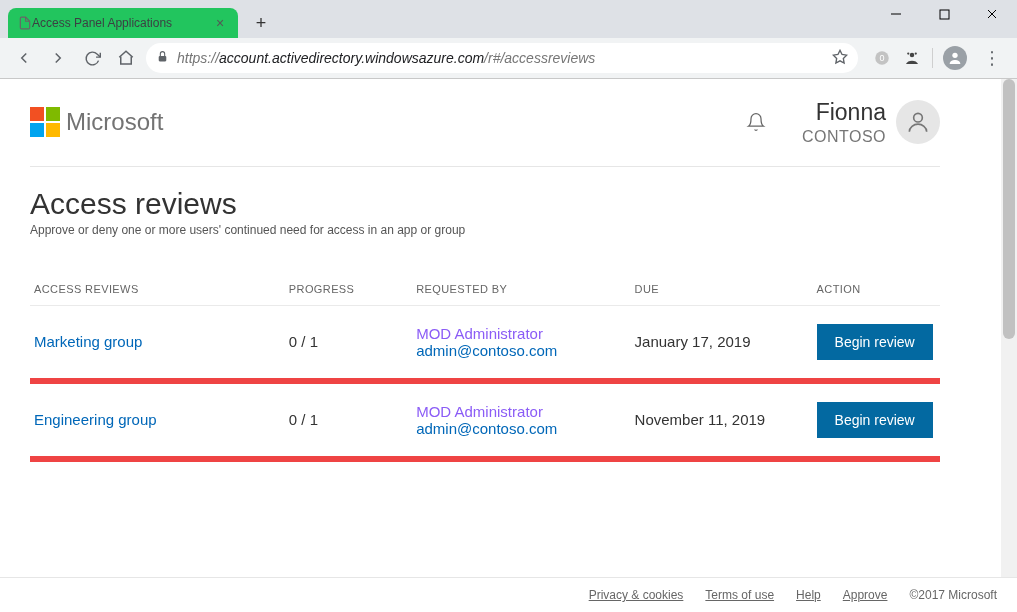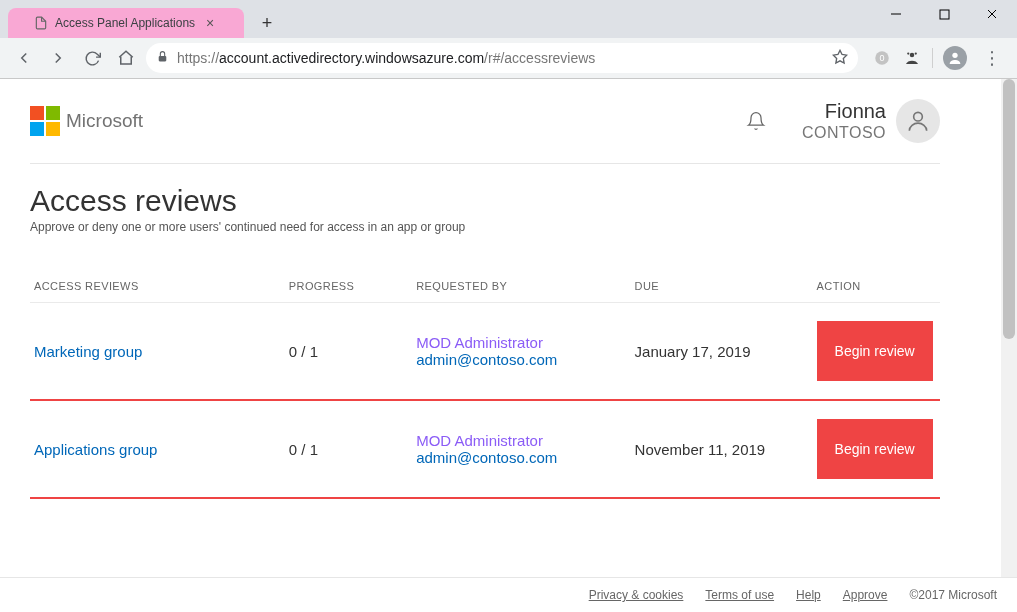--- a/index.html
+++ b/index.html
@@ -21,28 +21,28 @@
     .tab-bar {
       display: flex;
       align-items: center;
       padding: 8px 8px 0 8px;
       height: 38px;
       position: relative;
     }
     .tab {
       display: flex;
       align-items: center;
-      background: #f9a8d4;
-      padding: 6px 26px;
+      background: #22c55e;
+      padding: 6px 10px;
       border-radius: 8px 8px 0 0;
       min-width: 230px;
       height: 30px;
       font-size: 12px;
       color: #3c4043;
-      gap: 7px;
+      gap: 0;
       position: relative;
     }
     .tab-favicon {
       width: 14px;
       height: 14px;
       display: flex;
       align-items: center;
       justify-content: center;
     }
     .tab-title { flex: 1; white-space: nowrap; overflow: hidden; text-overflow: ellipsis; }
@@ -103,21 +103,21 @@
       background: #fff;
       border: none;
       border-radius: 16px;
       padding: 4px 10px;
       height: 30px;
       font-size: 14px;
       color: #202124;
       gap: 8px;
     }
     .url-lock { color: #5f6368; font-size: 12px; }
-    .url-text { flex: 1; white-space: nowrap; overflow: hidden; }
+    .url-text { flex: 1; white-space: nowrap; overflow: hidden; font-style: italic; }
     .url-protocol { color: #767676; }
     .url-host { color: #202124; }
     .url-path { color: #767676; }
     .url-star { color: #5f6368; cursor: pointer; }
     .ext-icons { display: flex; gap: 10px; padding-left: 8px; align-items: center; }
     .ext-ico { width: 20px; height: 20px; display: flex; align-items: center; justify-content: center; color: #9aa0a6; cursor: pointer; }
     .ext-sep { width: 1px; height: 20px; background: #cfcfcf; }
     .profile-ico {
       width: 24px; height: 24px; border-radius: 50%;
       background: #9aa0a6; display: flex; align-items: center; justify-content: center;
@@ -167,30 +167,30 @@
     .ms-square {
       display: grid;
       grid-template-columns: 14px 14px;
       grid-template-rows: 14px 14px;
       gap: 2px;
     }
     .ms-square div:nth-child(1){ background:#f25022; }
     .ms-square div:nth-child(2){ background:#7fba00; }
     .ms-square div:nth-child(3){ background:#00a4ef; }
     .ms-square div:nth-child(4){ background:#ffb900; }
-    .ms-logo-text { font-size: 19px; color: #737373; }
+    .ms-logo-text { font-size: 24px; color: #737373; }
     .header-spacer { flex: 1; }
     .bell { width: 20px; height: 20px; color: #666; cursor: pointer; }
     .user-info {
       text-align: right;
       margin-left: 36px;
       margin-right: 10px;
       line-height: 1.2;
     }
-    .user-name { font-size: 20px; color: #333; }
+    .user-name { font-size: 23px; color: #333; }
     .user-org { font-size: 16px; color: #767676; letter-spacing: 0.5px; }
     .avatar {
       width: 44px; height: 44px;
       border-radius: 50%;
       background: #e6e6e6;
       display: flex; align-items: center; justify-content: center;
       color: #767676;
     }
 
     .page-title {
@@ -213,36 +213,36 @@
       text-align: left;
       font-size: 11px;
       font-weight: 400;
       color: #666;
       letter-spacing: 0.4px;
       padding: 10px 4px;
       border-bottom: 1px solid #eaeaea;
     }
     .review-table td {
       padding: 18px 4px;
-      border-bottom: 2px solid #ef4444;
+      border-bottom: 6px solid #ef4444;
       font-size: 15px;
       color: #333;
       vertical-align: middle;
     }
     .review-link {
       color: #0067b8;
       cursor: pointer;
     }
     .req-name { color: #8b5cf6; }
     .req-email { color: #0067b8; cursor: pointer; }
     .begin-btn {
-      background: #ef4444;
+      background: #0369a1;
       color: #fff;
       border: none;
-      padding: 22px 18px;
+      padding: 10px 18px;
       font-size: 14px;
       cursor: pointer;
     }
     .action-col { width: 140px; text-align: left; }
     .col-name { width: 28%; }
     .col-progress { width: 14%; }
     .col-req { width: 24%; }
     .col-due { width: 20%; }
 
     .footer {
@@ -408,21 +408,21 @@
           <td><span class="review-link">Marketing group</span></td>
           <td>0 / 1</td>
           <td>
             <div class="req-name">MOD Administrator</div>
             <div class="req-email">admin@contoso.com</div>
           </td>
           <td>January 17, 2019</td>
           <td class="action-col"><button class="begin-btn">Begin review</button></td>
         </tr>
         <tr>
-          <td><span class="review-link">Applications group</span></td>
+          <td><span class="review-link">Engineering group</span></td>
           <td>0 / 1</td>
           <td>
             <div class="req-name">MOD Administrator</div>
             <div class="req-email">admin@contoso.com</div>
           </td>
           <td>November 11, 2019</td>
           <td class="action-col"><button class="begin-btn">Begin review</button></td>
         </tr>
       </tbody>
     </table>

